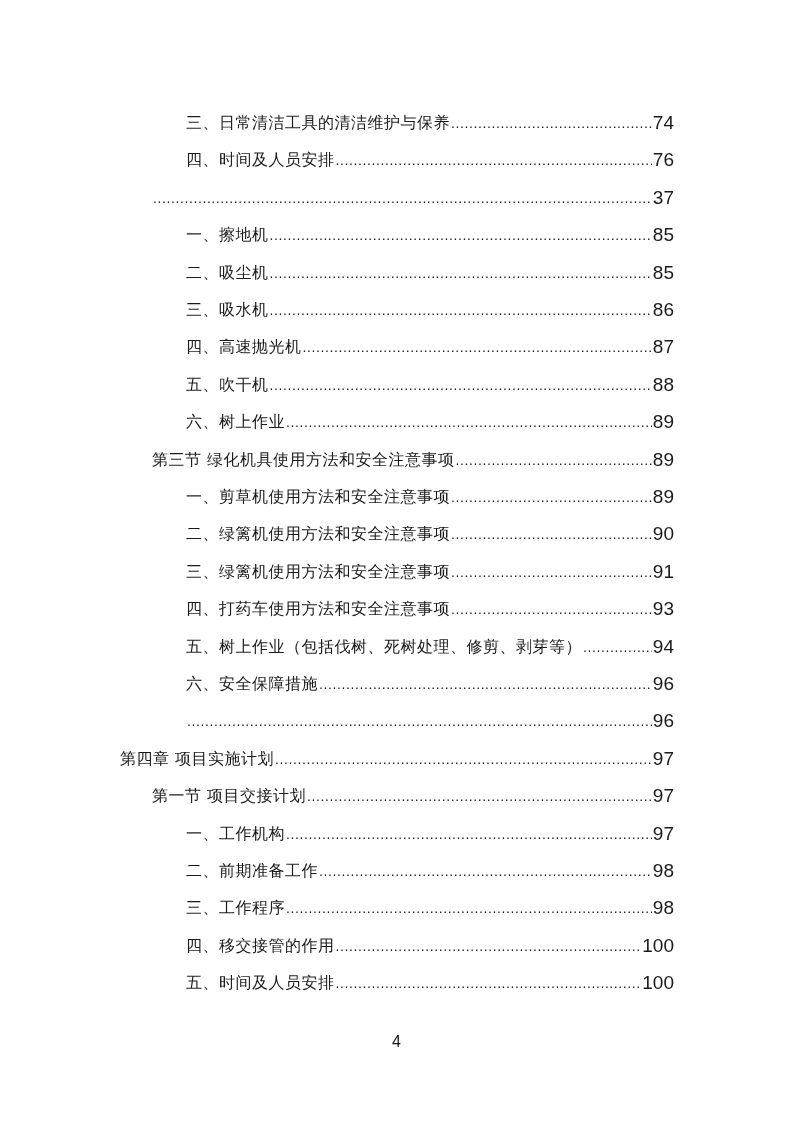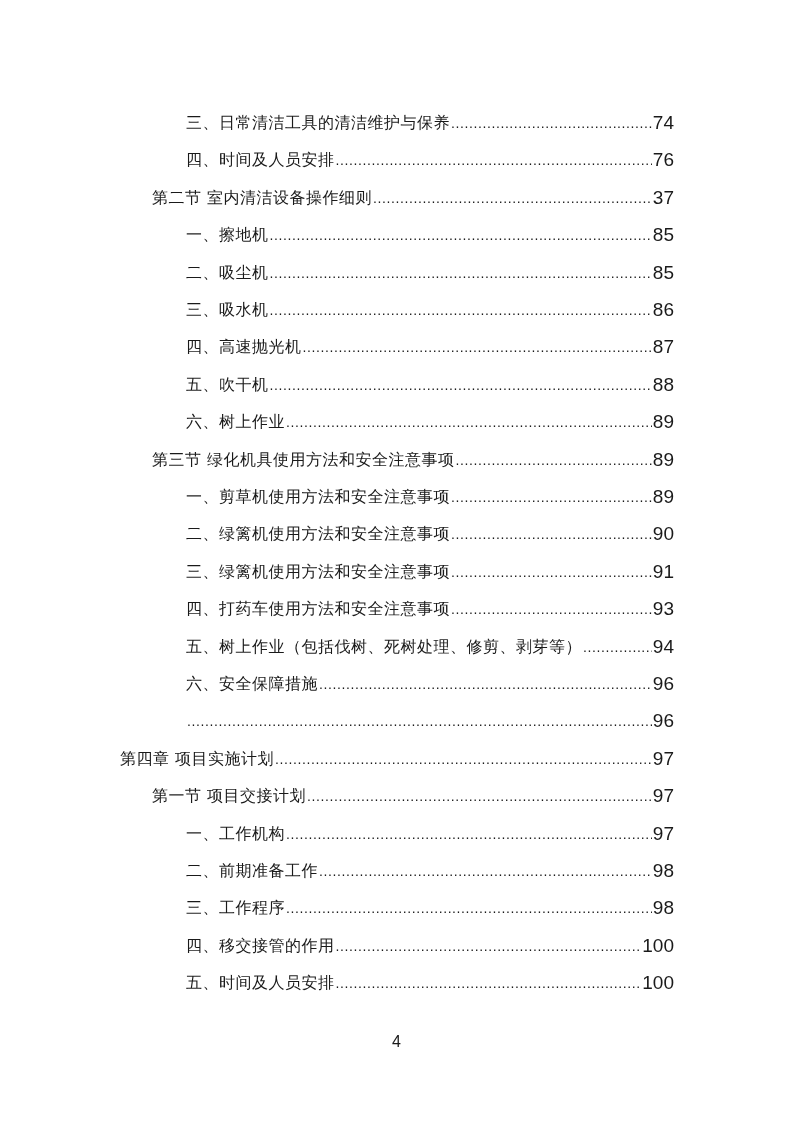--- a/index.html
+++ b/index.html
@@ -27,21 +27,20 @@
     <span class="toc-title">三、日常清洁工具的清洁维护与保养</span>
     <span class="toc-leader"></span>
     <span class="toc-page">74</span>
   </div>
   <div class="toc-row level-3" style="top:37.4px">
     <span class="toc-title">四、时间及人员安排</span>
     <span class="toc-leader"></span>
     <span class="toc-page">76</span>
   </div>
   <div class="toc-row level-2" style="top:74.8px">
-    <span class="toc-title">第二节  室内清洁设备操作细则</span>
     <span class="toc-leader"></span>
     <span class="toc-page">37</span>
   </div>
   <div class="toc-row level-3" style="top:112.2px">
     <span class="toc-title">一、擦地机</span>
     <span class="toc-leader"></span>
     <span class="toc-page">85</span>
   </div>
   <div class="toc-row level-3" style="top:149.6px">
     <span class="toc-title">二、吸尘机</span>

